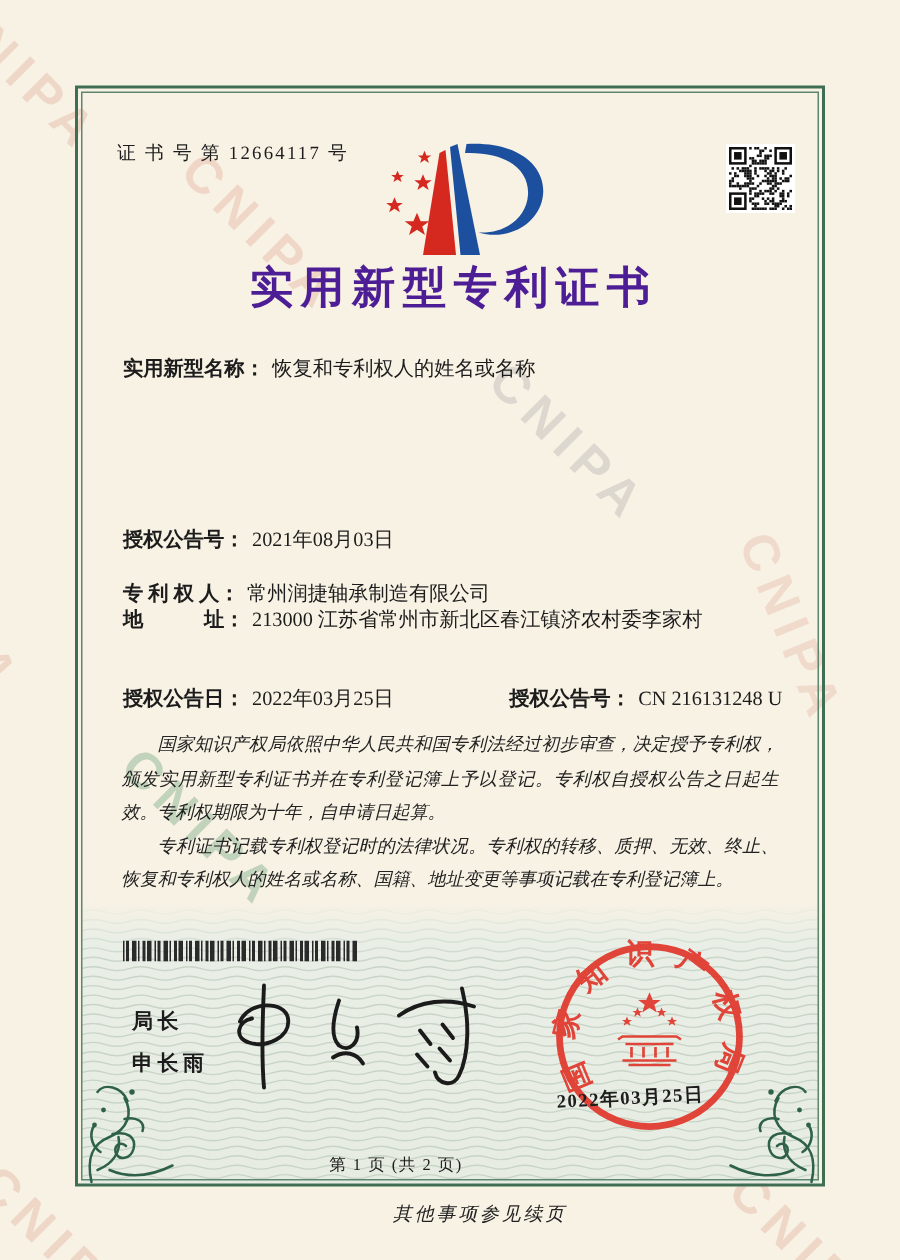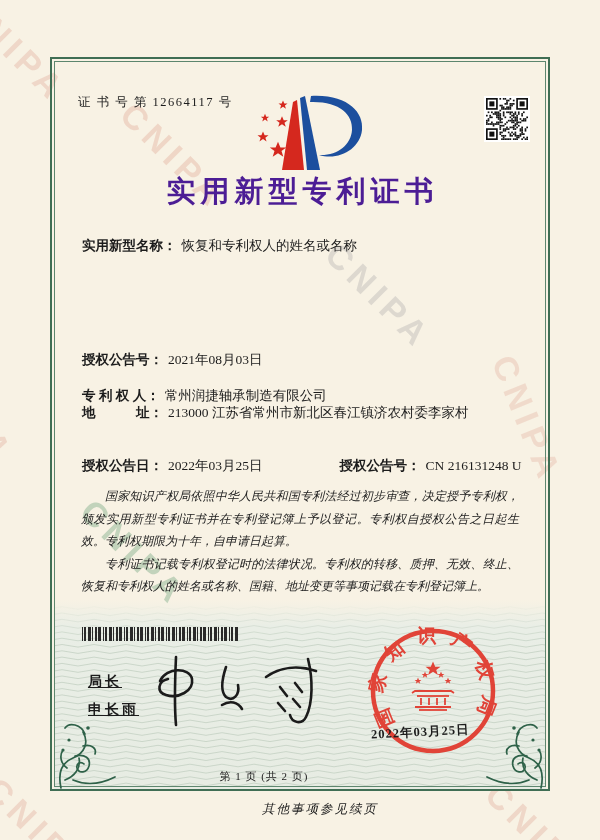--- a/index.html
+++ b/index.html
@@ -35,21 +35,21 @@
   .frow .lab{font-weight:bold;text-align:center;}
   .frow .val{margin-left:5px;}
   .r0{top:237px}.r1{top:276px}.r2{top:314px}.r3{top:351px}.r4{top:387px}.r5{top:404px}.r6{top:457px}
   .r6 .lab2{font-weight:bold;margin-left:77px;}
   
   .bodytext{position:absolute;left:81px;top:486px;width:438px;font-size:12px;line-height:22.6px;
             text-align:justify;font-style:italic;color:#222;}
   .bodytext p{margin:0;text-indent:2em;font-family:Liberation Mono, monospace;}
   
   .barcode{position:absolute;left:82px;top:627px;}
-  .signblock{position:absolute;left:88px;top:668px;font-size:14px;font-weight:bold;letter-spacing:3px;line-height:28px;text-decoration:underline;}
+  .signblock{position:absolute;left:88px;top:668px;font-size:14px;font-weight:bold;letter-spacing:3px;line-height:28px;}
   .signature{position:absolute;left:138px;top:645px;}
   .seal{position:absolute;left:363px;top:621px;opacity:.92;}
   .sealdate{position:absolute;left:371px;top:724px;font-size:12.5px;font-weight:bold;color:#1d1d1d;
             letter-spacing:1px;transform:rotate(-3deg);white-space:nowrap;}
   .pageno{position:absolute;left:0;top:769px;width:528px;text-align:center;font-size:11px;letter-spacing:1px;}
   .morenote{position:absolute;left:0;top:801px;width:600px;text-align:center;font-size:12.5px;
             font-style:italic;letter-spacing:2px;color:#222;padding-left:20px;}
   .ornL{position:absolute;left:55px;top:710px;}
   .ornR{position:absolute;left:483px;top:710px;transform:scaleX(-1);}
 </style>

